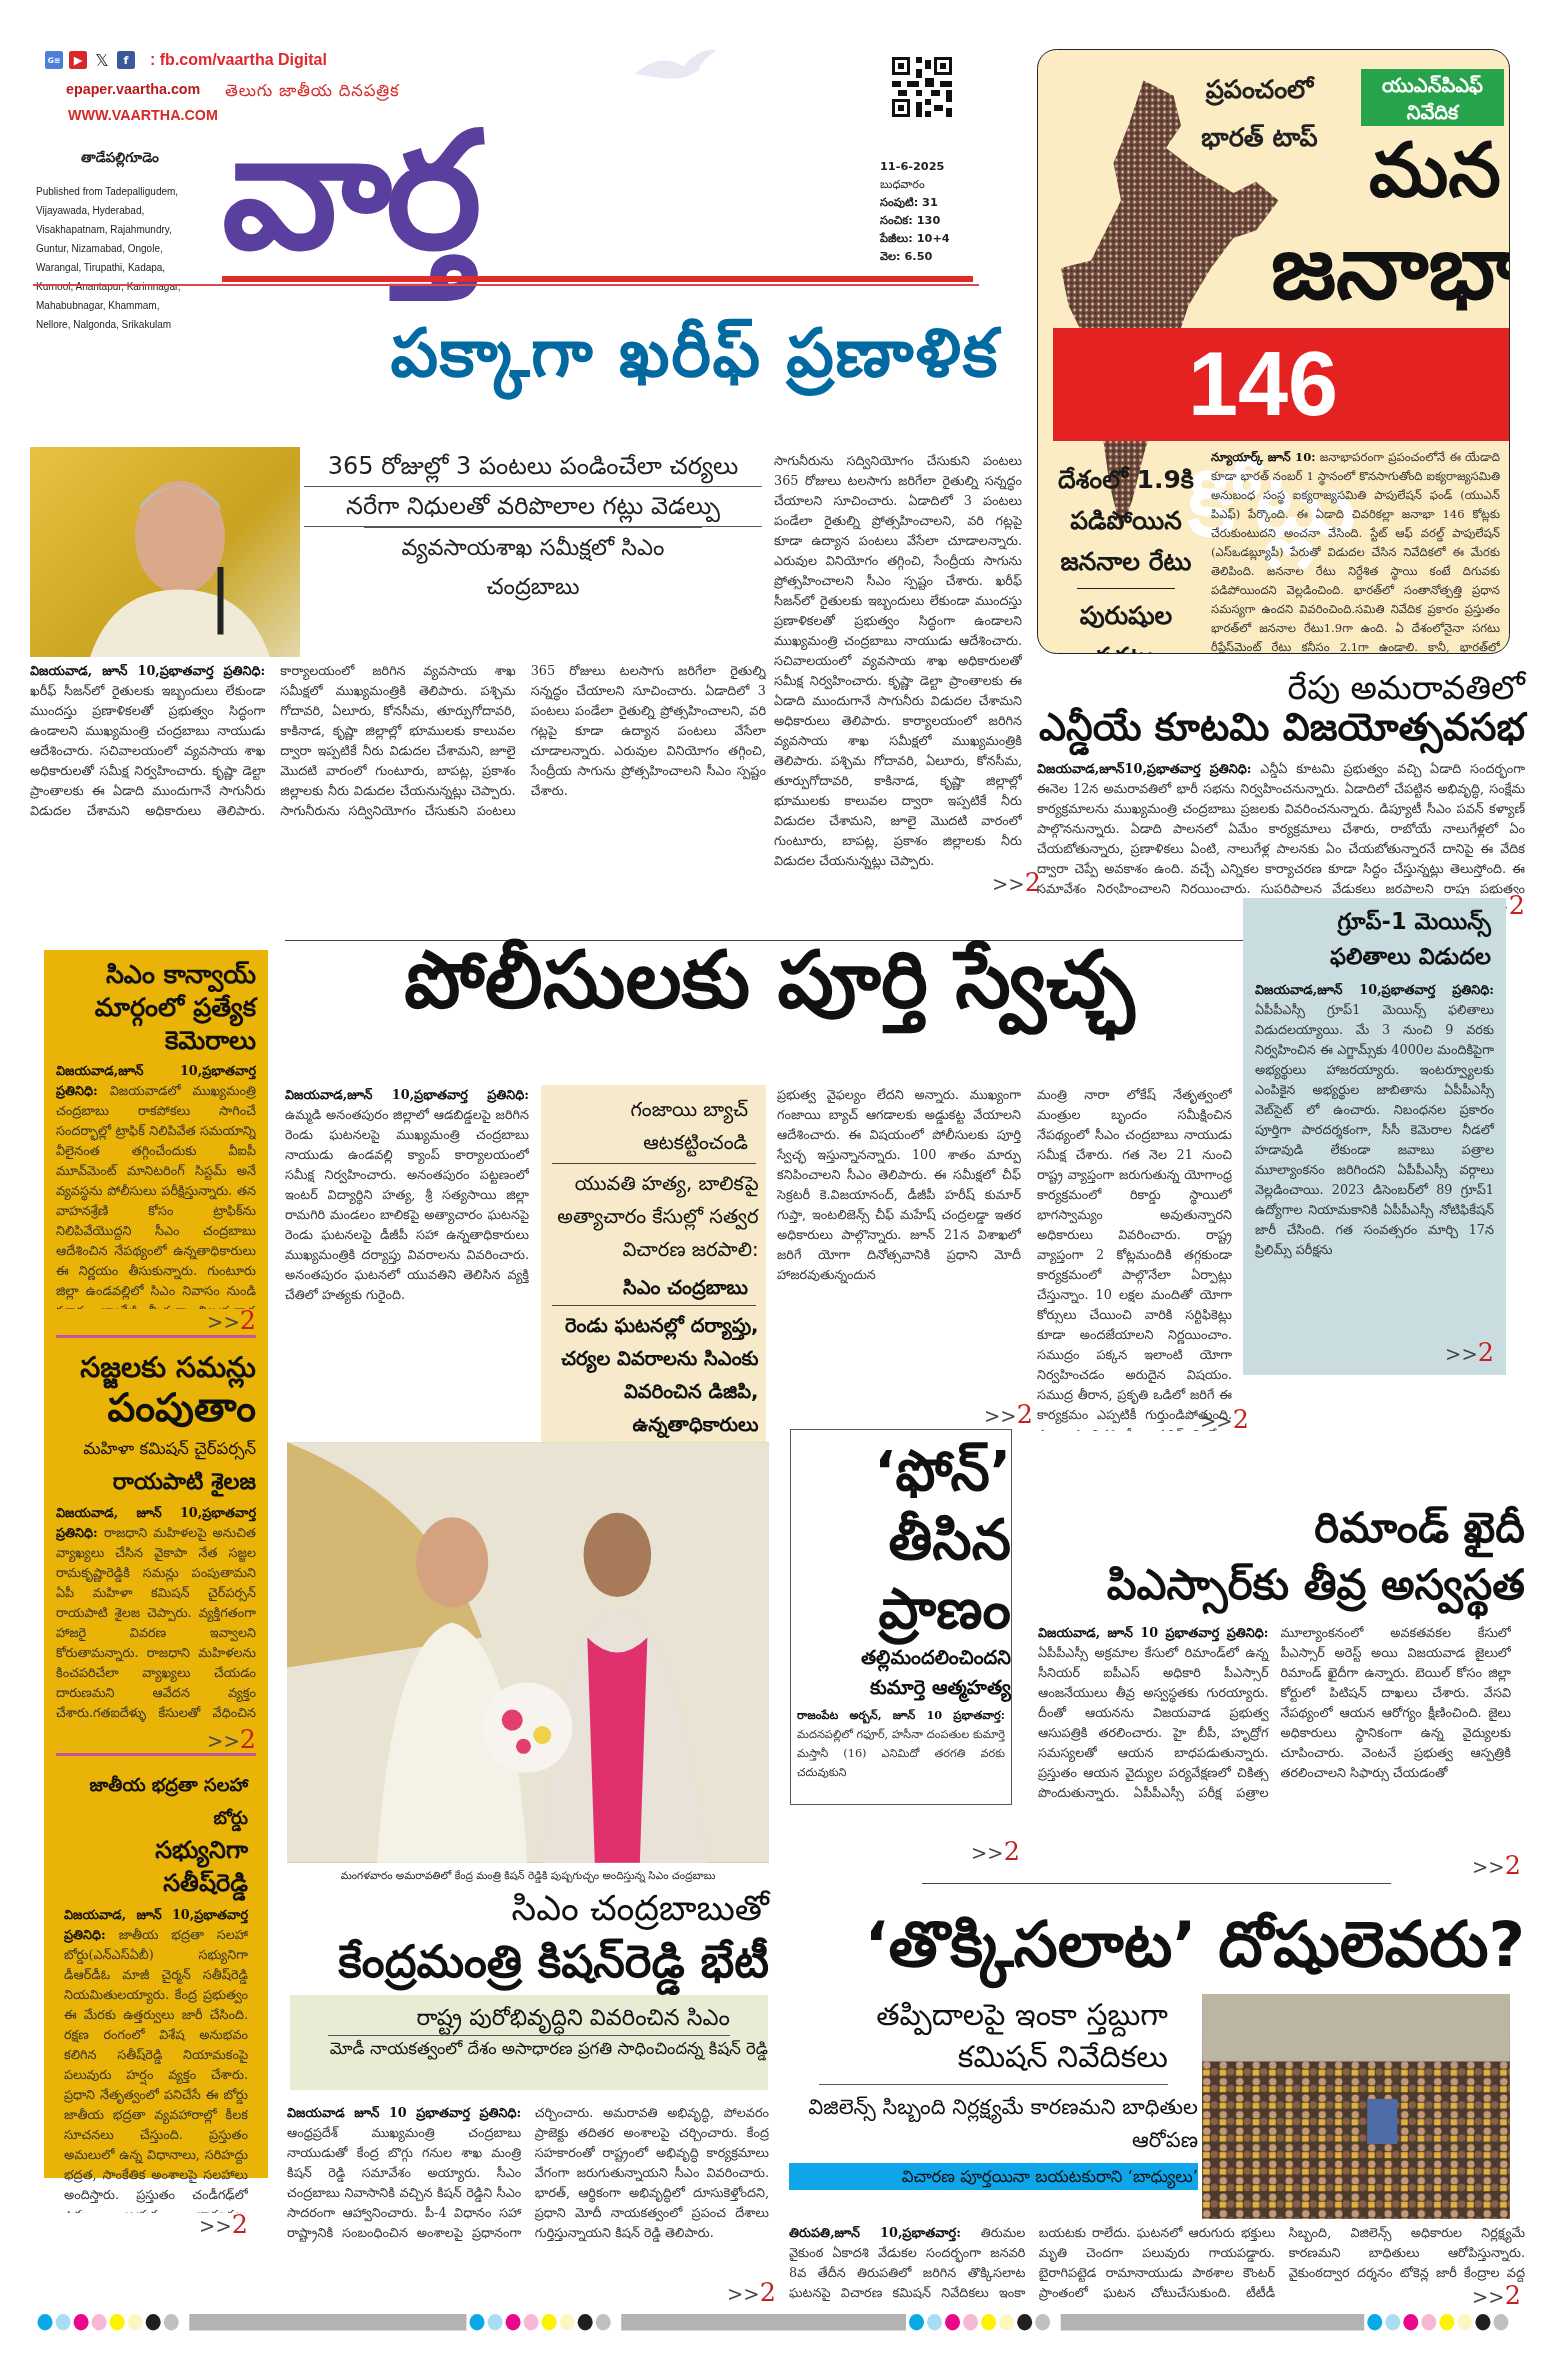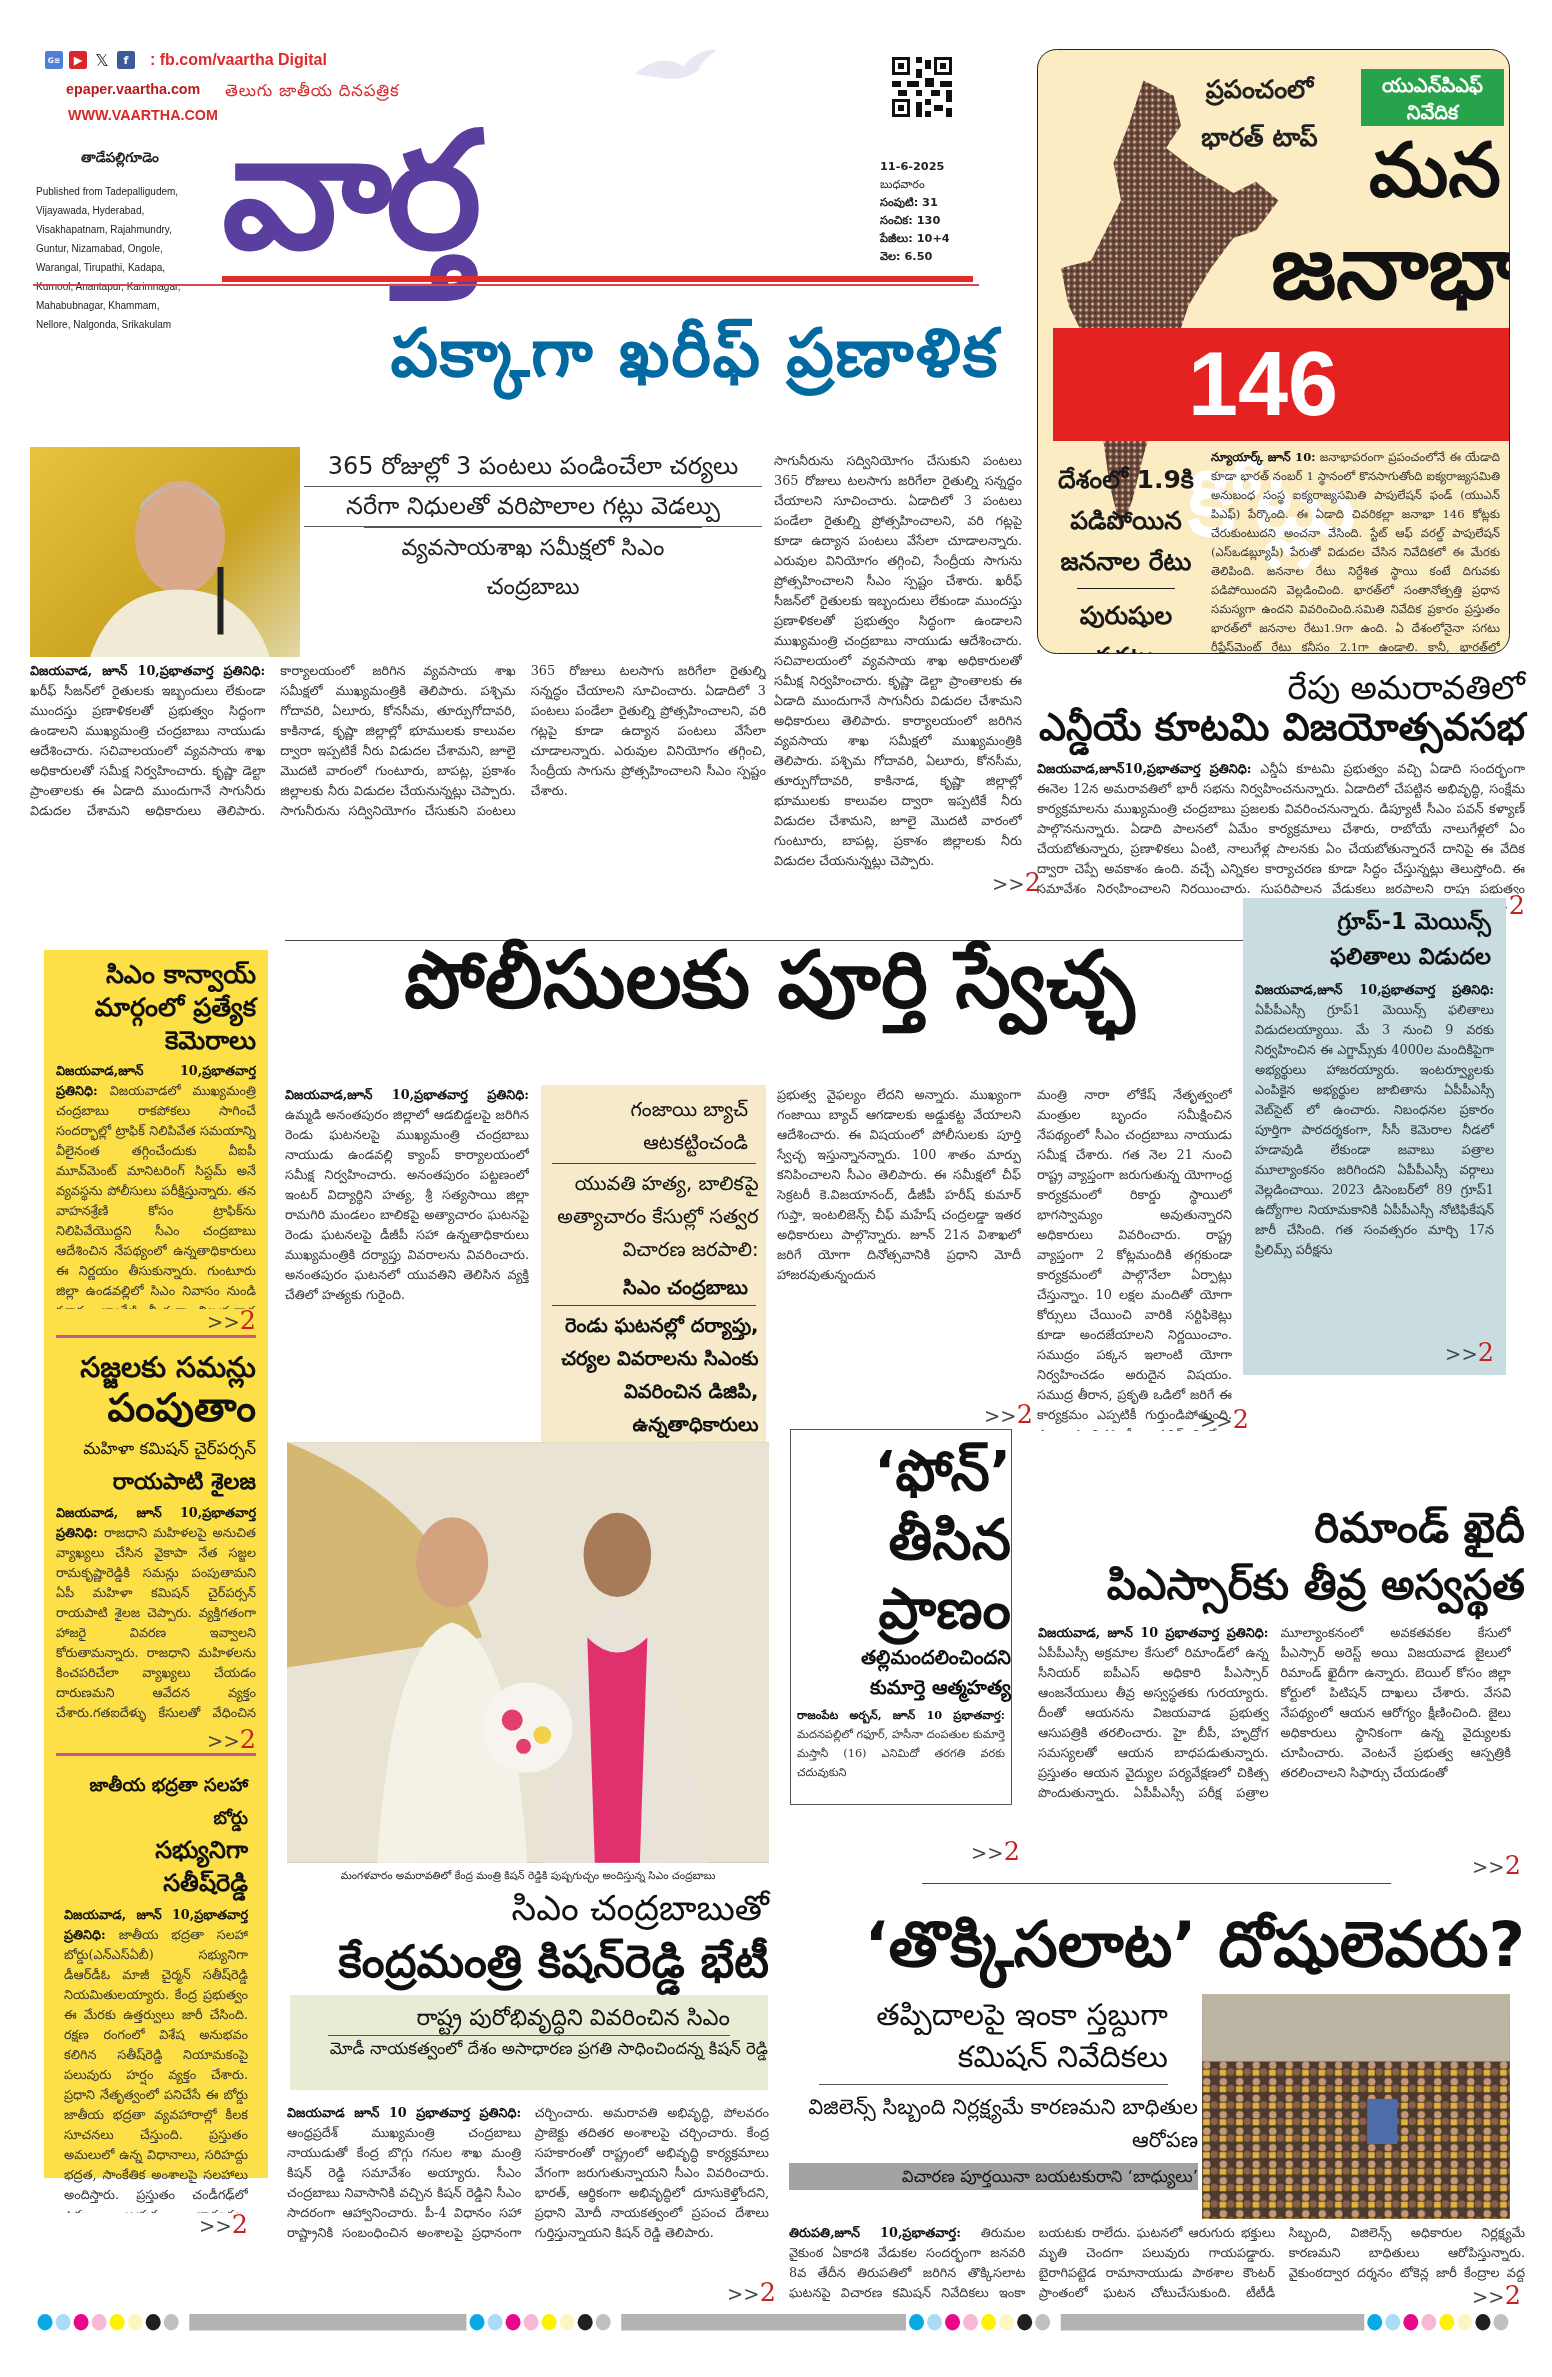--- a/index.html
+++ b/index.html
@@ -41,21 +41,21 @@
 #pop-story{left:173px;top:398px;width:289px;font-size:11.6px;line-height:19px}
 
 #kharif-hl{left:30px;top:297px;width:969px;color:#0369a1;font-size:67px;font-weight:bold;line-height:113px;text-align:right;letter-spacing:1.5px}
 #cm-photo1{left:30px;top:447px;width:270px;height:210px;background:linear-gradient(135deg,#e8c240,#c9a220 60%,#e2d8a8);overflow:hidden}
 #sub-heads{left:304px;top:447px;width:458px}
 .sub{font-size:24px;line-height:39px;text-align:center;color:#222}
 .sub.b{border-bottom:1.5px solid #555}
 
 .col{position:absolute;overflow:hidden}
 
-#rail{left:44px;top:950px;width:224px;height:1228px;background:#fde047}
+#rail{left:44px;top:950px;width:224px;height:1228px;background:#eab308}
 #rail .hl{font-size:25.5px;line-height:33px}
 
 #police-hl{left:285px;top:924px;width:969px;font-size:79px;font-weight:bold;line-height:113px;text-align:center;color:#111}
 #ganja-box{left:541px;top:1085px;width:225px;height:357px;background:#f6eacb}
 #ganja-box .hl{font-size:19.5px;line-height:33px}
 #group1-box{left:1243px;top:898px;width:263px;height:477px;background:#c9dde0}
 #nda-box{left:1037px;top:661px;width:488px}
 
 #phone-box{left:790px;top:1429px;width:222px;height:376px;border:1.1px solid #555}
 #kishan-photo{left:287px;top:1442px;width:482px;height:421px;background:linear-gradient(160deg,#d7cfb8,#9c9270);overflow:hidden}
@@ -261,21 +261,21 @@
 <div class="col body-txt" style="left:1038px;top:1623px;width:473px;height:259px;column-count:2;column-gap:12px">
   <span class="dateline">విజయవాడ, జూన్ 10 ప్రభాతవార్త ప్రతినిధి:</span> <span>ఏపీపీఎస్సీ అక్రమాల కేసులో రిమాండ్‌లో ఉన్న సీనియర్ ఐపీఎస్ అధికారి పీఎస్సార్ ఆంజనేయులు తీవ్ర అస్వస్థతకు గురయ్యారు. దీంతో ఆయనను విజయవాడ ప్రభుత్వ ఆసుపత్రికి తరలించారు. హై బీపీ, హృద్రోగ సమస్యలతో ఆయన బాధపడుతున్నారు. ప్రస్తుతం ఆయన వైద్యుల పర్యవేక్షణలో చికిత్స పొందుతున్నారు. ఏపీపీఎస్సీ పరీక్ష పత్రాల మూల్యాంకనంలో అవకతవకల కేసులో పీఎస్సార్ అరెస్ట్ అయి విజయవాడ జైలులో రిమాండ్ ఖైదీగా ఉన్నారు. బెయిల్ కోసం జిల్లా కోర్టులో పిటిషన్ దాఖలు చేశారు. వేసవి నేపథ్యంలో ఆయన ఆరోగ్యం క్షీణించింది. జైలు అధికారులు స్థానికంగా ఉన్న వైద్యులకు చూపించారు. వెంటనే ప్రభుత్వ ఆస్పత్రికి తరలించాలని సిఫార్సు చేయడంతో</span>
 </div>
 <span class="abs more" style="left:1472px;top:1854px"><span class="gt">&gt;&gt;</span><span>2</span></span>
 <div class="abs rule" style="left:922px;top:1883px;width:469px"></div>
 
 <div class="abs hl" style="left:789px;top:1900px;width:736px;font-size:63px;line-height:90px">‘తొక్కిసలాట’ దోషులెవరు?</div>
 <div class="abs" style="left:789px;top:1994px;width:409px">
   <div class="hl" style="font-weight:normal;font-size:30px;line-height:42px;border-bottom:1.1px solid #555;margin:0 30px;padding-bottom:6px">తప్పిదాలపై ఇంకా స్తబ్దుగా కమిషన్ నివేదికలు</div>
   <div class="hl" style="font-weight:normal;font-size:21px;line-height:33px;margin-top:6px">విజిలెన్స్ సిబ్బంది నిర్లక్ష్యమే కారణమని బాధితుల ఆరోపణ</div>
-  <div class="hl" style="font-weight:normal;font-size:16.5px;line-height:27px;background:#a3a3a3;margin-top:6px">విచారణ పూర్తయినా బయటకురాని ‘బాధ్యులు’</div>
+  <div class="hl" style="font-weight:normal;font-size:16.5px;line-height:27px;background:#0ea5e9;margin-top:6px">విచారణ పూర్తయినా బయటకురాని ‘బాధ్యులు’</div>
 </div>
 <div class="abs" id="stampede-photo">
   <svg viewBox="0 0 410 300" width="308" height="225">
     <defs>
         <pattern id="crowd2" width="22" height="22" patternUnits="userSpaceOnUse">
           <rect width="22" height="22" fill="#4a3b2e"></rect>
           <circle cx="6" cy="7" r="5" fill="#c69878"></circle>
           <circle cx="16" cy="16" r="5" fill="#8c6048"></circle>
           <rect x="1" y="13" width="9" height="8" fill="#e0b23a"></rect>
         </pattern>

